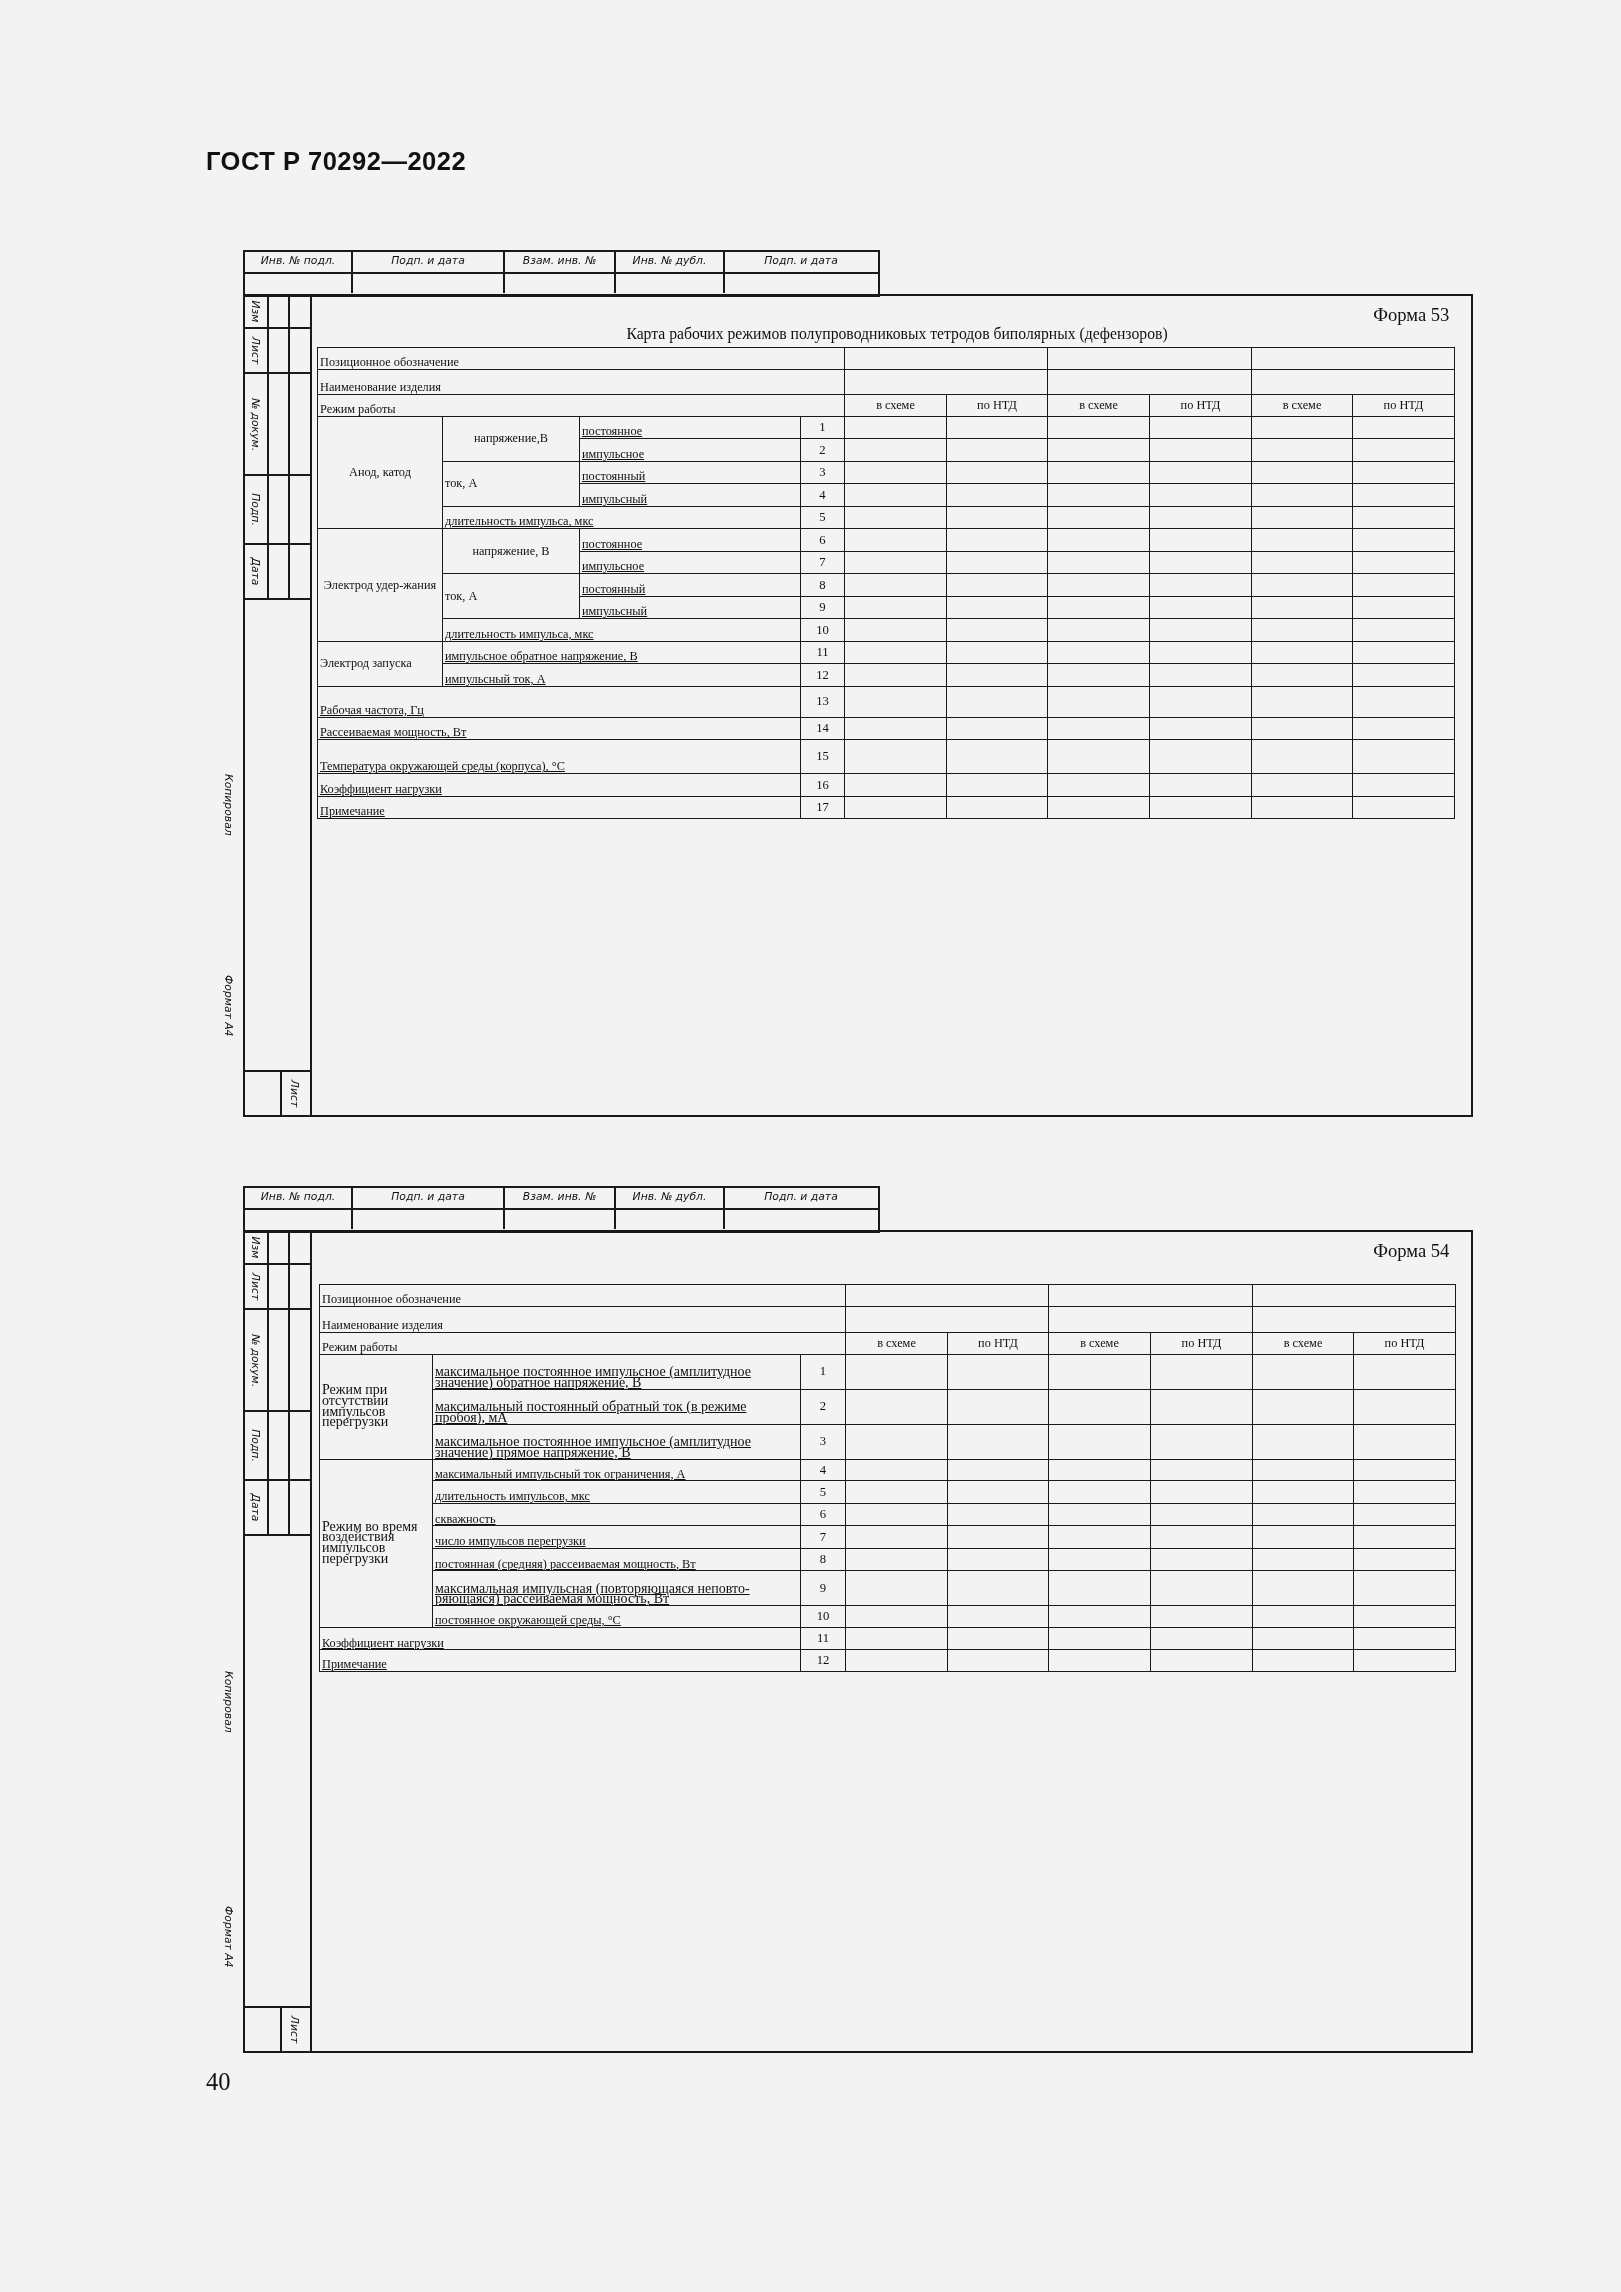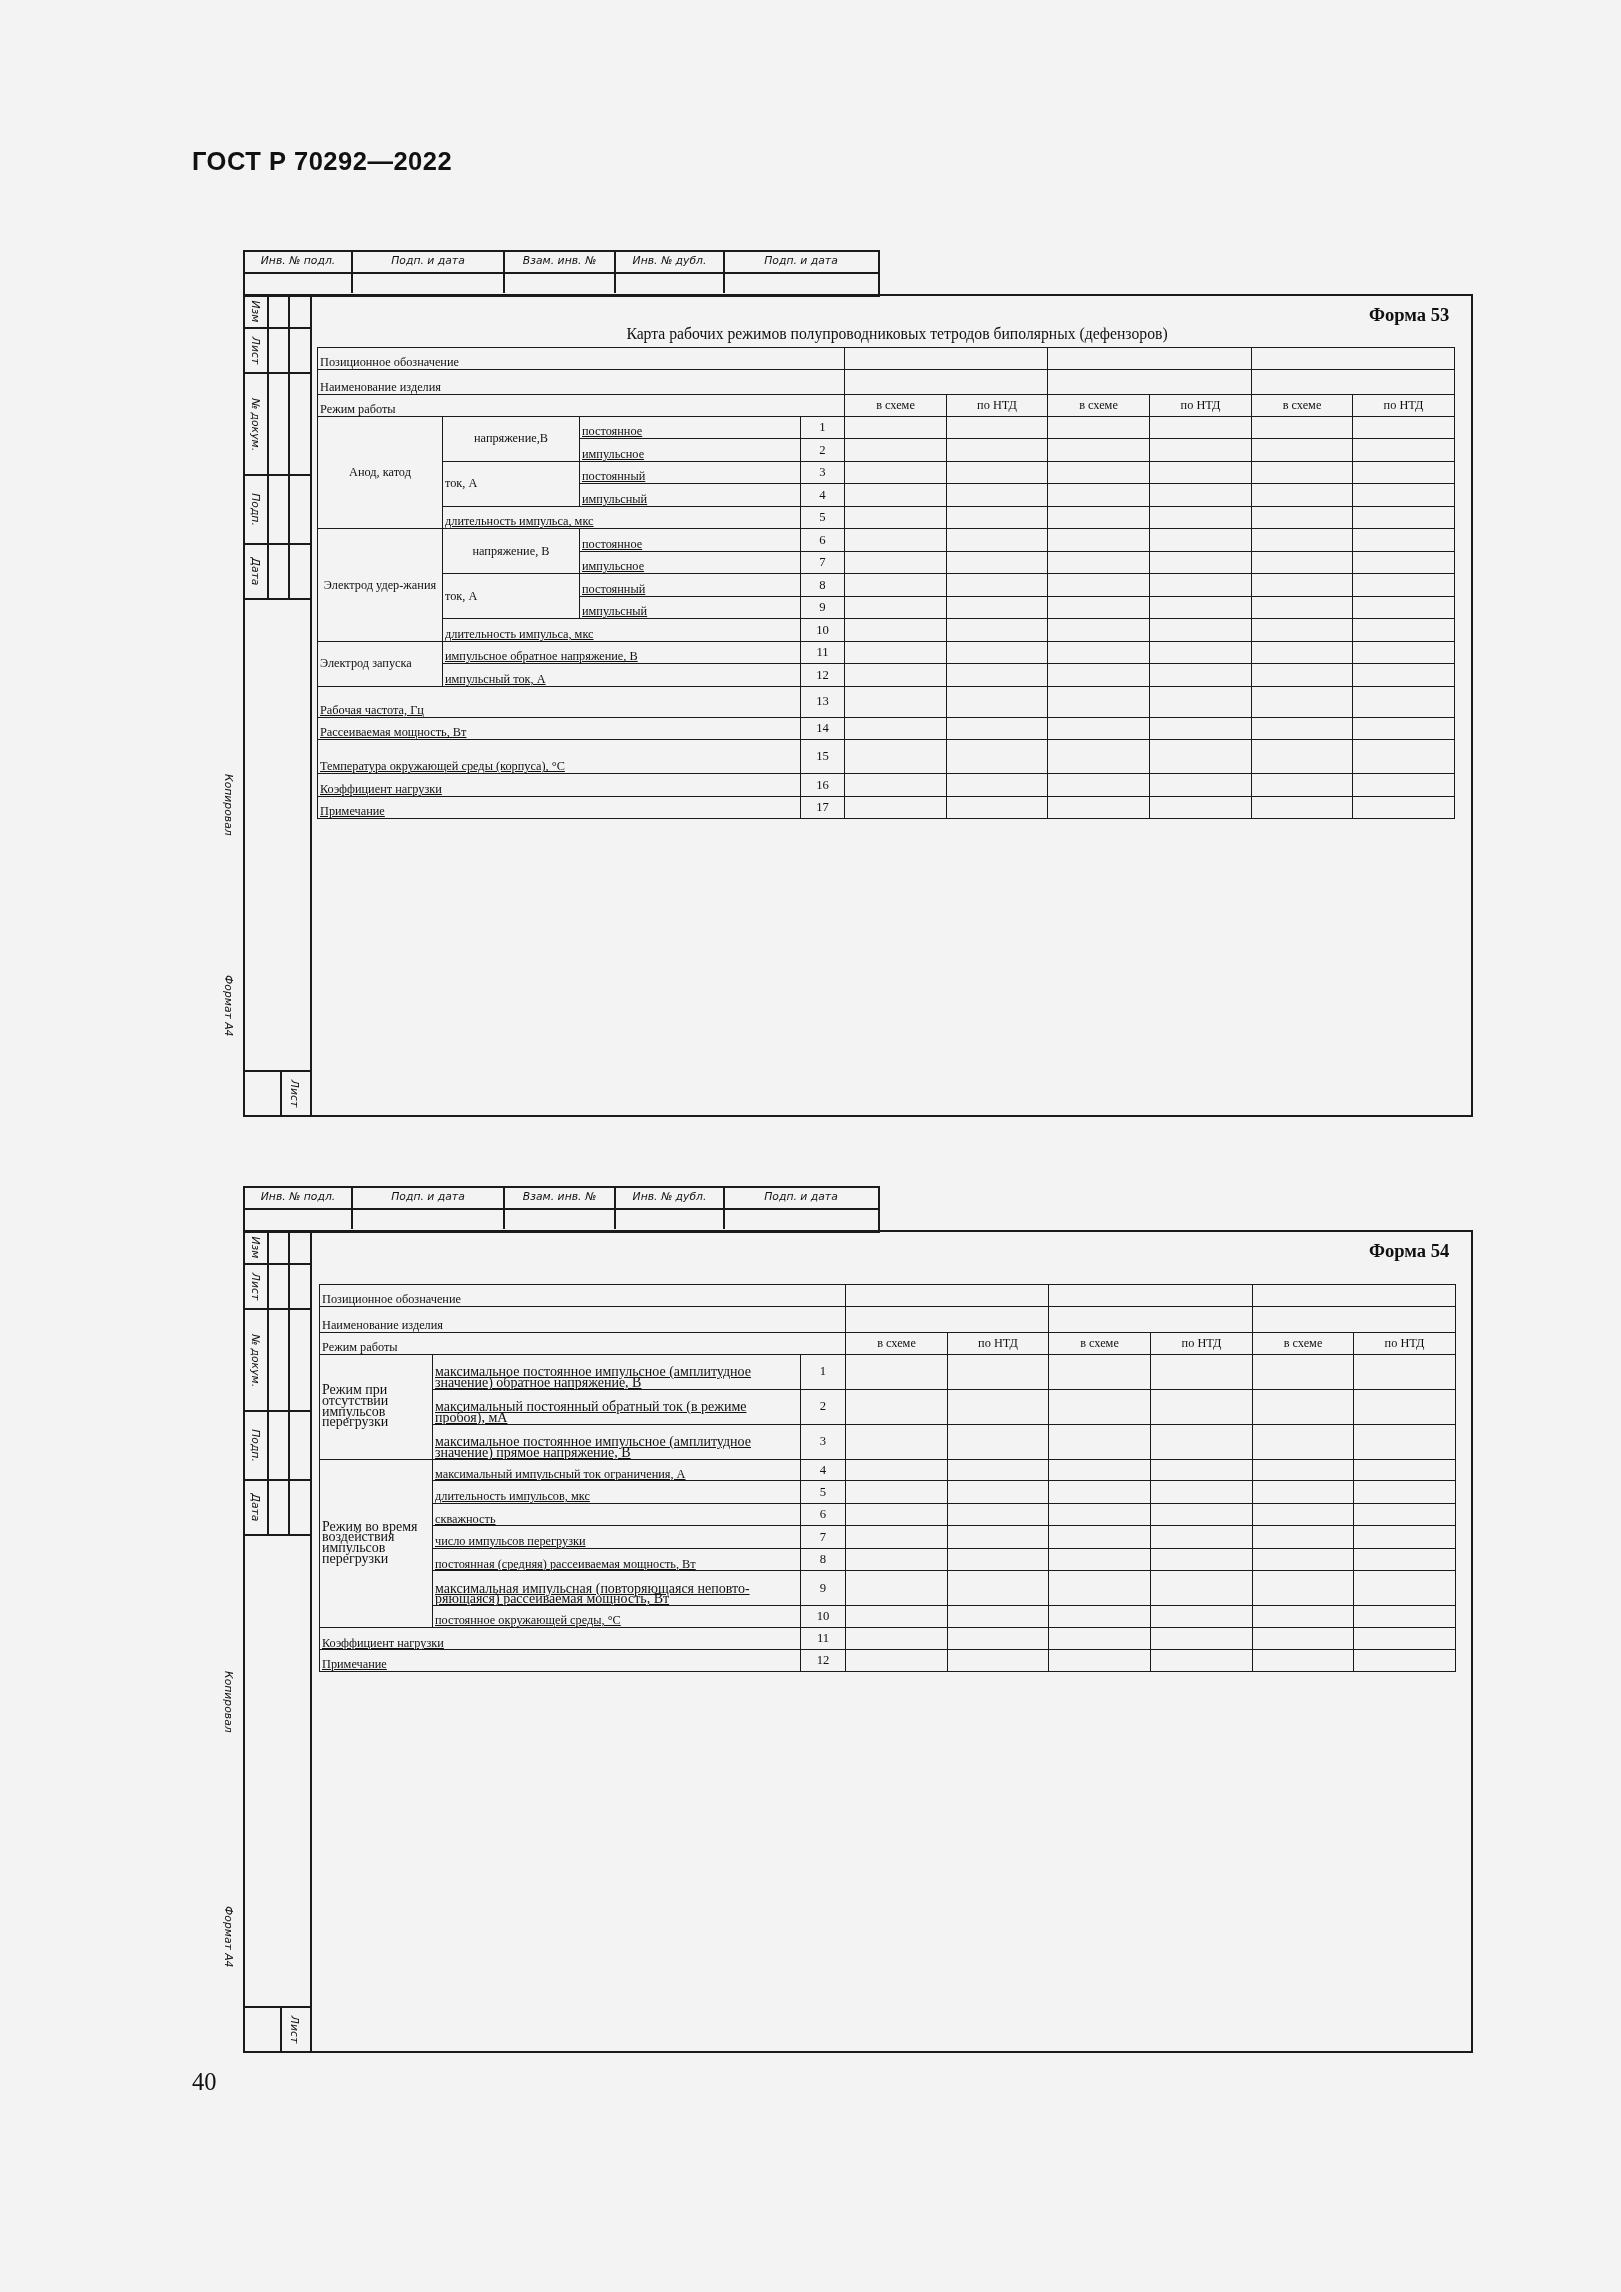--- a/index.html
+++ b/index.html
@@ -1,38 +1,38 @@
 <!DOCTYPE html>
 <html><head>
 <meta charset="utf-8">
 <style>
   html,body{margin:0;padding:0;}
   body{width:1621px;height:2293px;background:#f3f3f3;position:relative;overflow:hidden;font-family:"Liberation Serif",serif;color:#111;}
-  .abs{position:absolute;}
+  .abs{position:absolute;margin-left:14px;}
   .doc-header{left:192px;top:147px;font-family:"Liberation Sans",sans-serif;font-weight:bold;font-size:25.5px;letter-spacing:0.5px;}
   .page-num{left:192px;top:2068px;font-family:Liberation Serif, serif;font-size:24.5px;}
   .sheet{position:absolute;width:1621px;height:921px;left:0;}
   .stamp-top{position:absolute;left:243px;top:0;width:637px;height:47px;border:2.9px solid #1a1a1a;box-sizing:border-box;}
   .stamp-top .row1,.stamp-top .row2{position:absolute;left:0;right:0;display:flex;}
   .stamp-top .row1{top:0;height:19.6px;border-bottom:2px solid #1a1a1a;}
   .stamp-top .row2{top:19.6px;height:21.6px;}
   .stamp-cell{border-right:2px solid #1a1a1a;box-sizing:border-box;font-family:"DejaVu Sans",sans-serif;font-style:italic;font-size:10.8px;text-align:center;line-height:17.6px;transform-origin:center;}
   .stamp-cell:last-child{border-right:none;}
   .frame{position:absolute;left:243px;top:44px;width:1230px;height:823px;border:2.9px solid #1a1a1a;box-sizing:border-box;}
   .margin-strip{position:absolute;left:0;top:0;width:65px;bottom:0;border-right:2.9px solid #1a1a1a;}
   .mrow{position:absolute;left:0;width:65px;border-bottom:2px solid #1a1a1a;box-sizing:border-box;}
   .mlabel{position:absolute;left:0;top:0;bottom:0;width:21.6px;border-right:2px solid #1a1a1a;display:flex;align-items:center;justify-content:center;}
   .mlabel span{transform:rotate(90deg);white-space:nowrap;font-family:"DejaVu Sans",sans-serif;font-style:italic;font-size:10.8px;}
   .mcol2{position:absolute;left:21.6px;top:0;bottom:0;width:21.6px;border-right:2px solid #1a1a1a;}
   .sheet-box{position:absolute;left:0;width:65px;bottom:0;height:43px;border-top:2.9px solid #1a1a1a;}
   .sheet-box .sb1{position:absolute;left:0;top:0;bottom:0;width:35px;border-right:2px solid #1a1a1a;}
   .sheet-box .sb2{position:absolute;left:35px;top:0;bottom:0;right:0;display:flex;align-items:center;justify-content:center;}
   .sheet-box .sb2 span{transform:rotate(90deg);font-family:"DejaVu Sans",sans-serif;font-style:italic;font-size:10.8px;white-space:nowrap;}
   .side-text{position:absolute;font-family:"DejaVu Sans",sans-serif;font-style:italic;font-size:10.8px;transform:rotate(90deg);white-space:nowrap;transform-origin:left top;}
-  .form-no{position:absolute;right:21.6px;top:7.8px;font-size:18.6px;font-weight:bold;}
+  .form-no{position:absolute;right:21.6px;top:7.8px;font-size:18.6px;}
   .form-title{position:absolute;left:78px;right:0;top:29px;text-align:center;font-size:15.7px;}
   table.grid{position:absolute;border-collapse:collapse;font-size:12.3px;table-layout:fixed;}
   table.grid td{border:1.5px solid #1a1a1a;padding:0 2px;vertical-align:bottom;line-height:12.7px;overflow:hidden;}
   table.grid td.c{text-align:center;vertical-align:middle;}
   table.grid td.mid{vertical-align:middle;}
   table.grid td.num{text-align:center;vertical-align:middle;font-size:12.7px;}
   table.grid td.u{text-decoration:underline;}
   table.grid td.small{font-size:14px;line-height:10.8px;}
 </style>
 </head>

